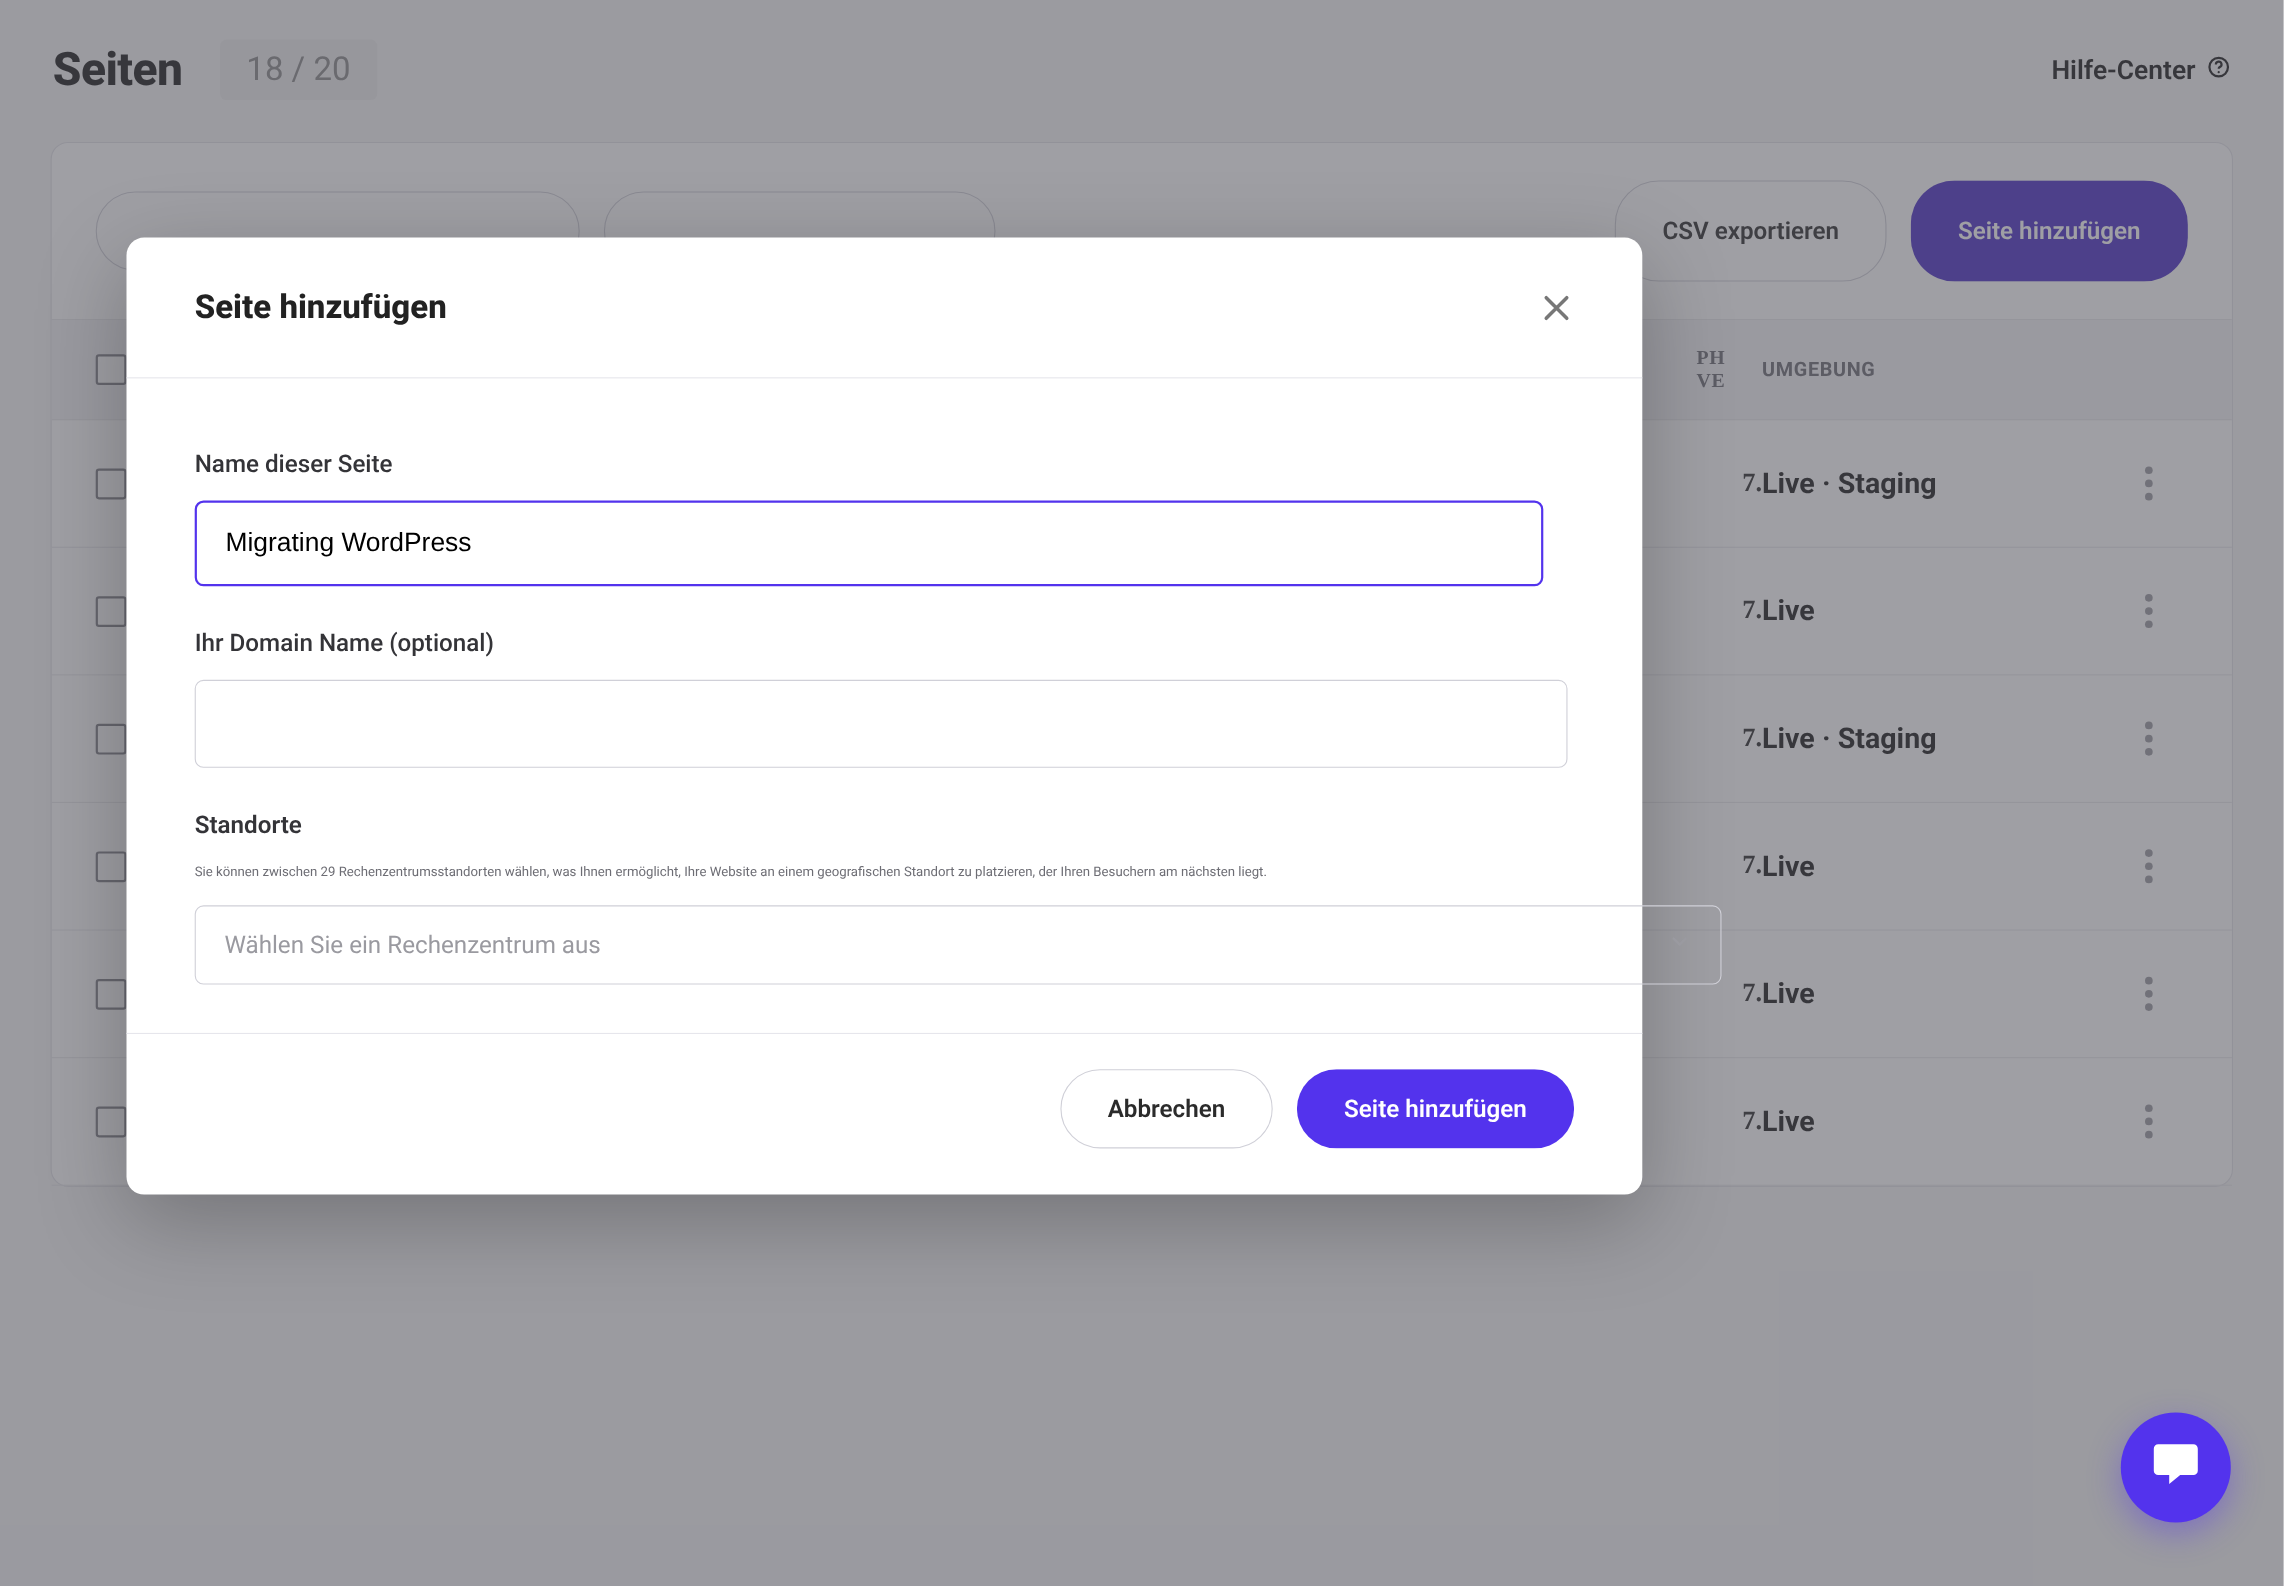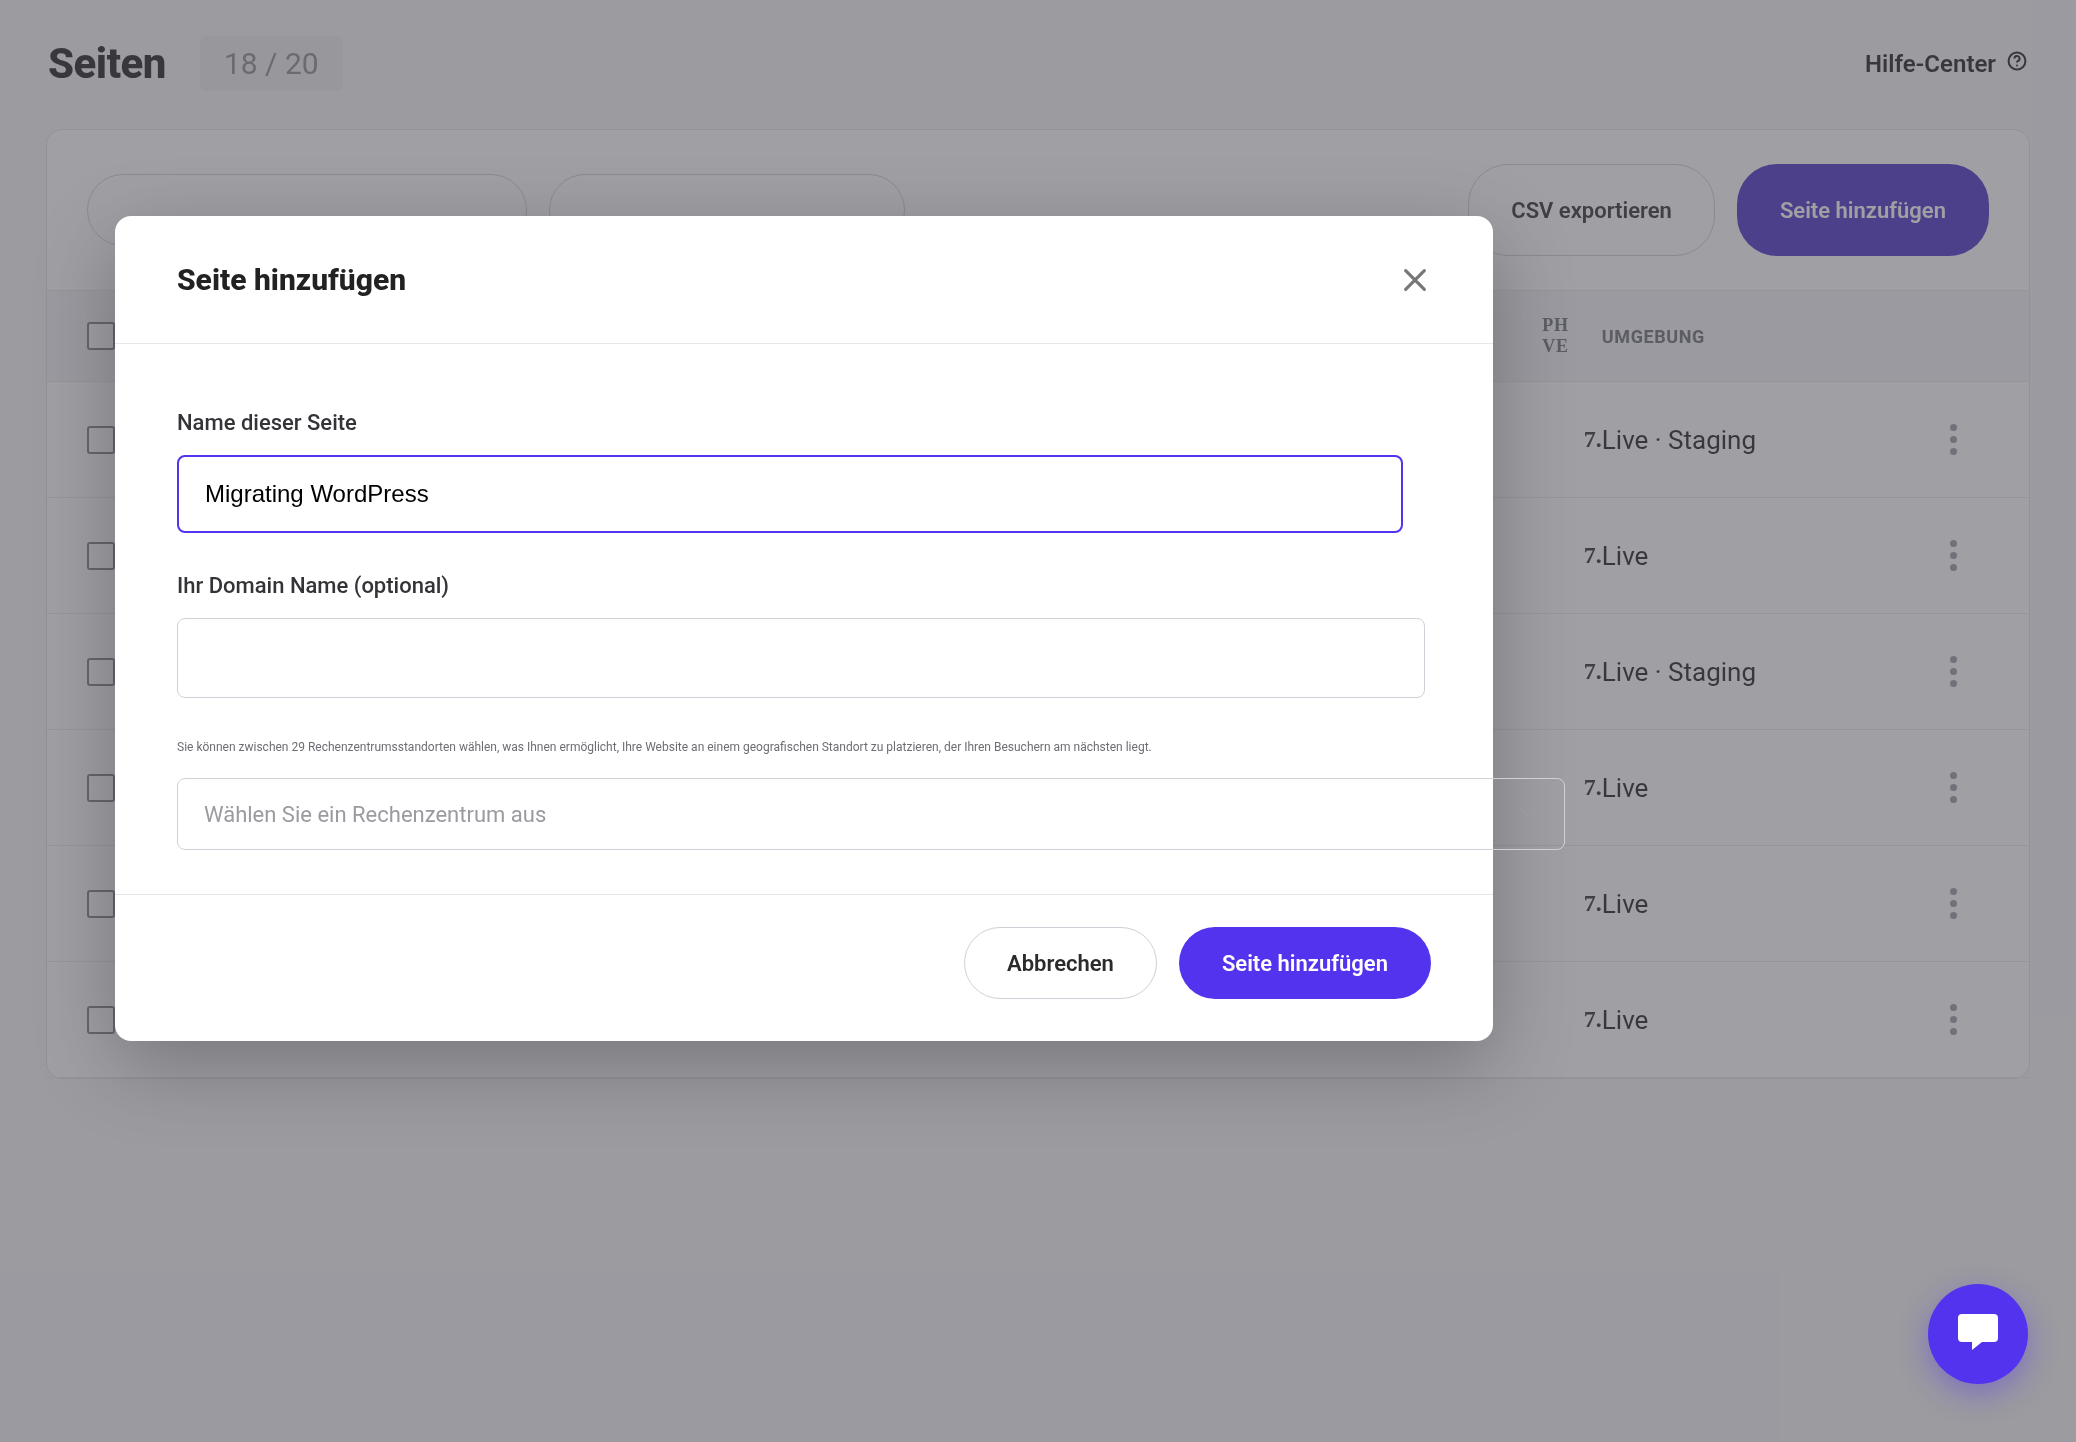--- a/index.html
+++ b/index.html
@@ -111,21 +111,21 @@
   .col-php   { width: 60px; font-family: Liberation Serif, serif; }
   .col-env   { width: 320px; }
   .col-menu  { width: 70px; display:flex; justify-content:center;}
 
   .row {
     display: flex; align-items: center;
     padding: 42px 40px;
     border-bottom: 1px solid #e8e8ec;
     font-size: 24px;
   }
-  .row .col-env { font-size: 26px; font-weight: 400; color: #1a1a1a; }
+  .row .col-env { font-size: 26px; font-weight: 700; color: #1a1a1a; }
   .row .col-php { text-align: right; font-weight: 600; }
   .dots-icon { width: 8px; display:flex; flex-direction:column; gap:5px; cursor:pointer;}
   .dots-icon span { width:7px; height:7px; border-radius:50%; background:#9a9aa0; display:block;}
 
   
   .overlay {
     position: absolute; inset: 0;
     background: rgba(80,80,90,0.55);
     display: flex;
   }
@@ -381,20 +381,21 @@
           <div class="field-label">Name dieser Seite</div>
           <input class="input-focused" value="Migrating WordPress" style="">
         </div>
 
         <div class="field">
           <div class="field-label">Ihr Domain Name (optional)</div>
           <input class="input" value="" style="">
         </div>
 
         <div class="field" style="margin-bottom:0">
+          <div class="field-label" style="font-weight:600">Standorte</div>
           <div class="help-text">Sie können zwischen 29 Rechenzentrumsstandorten wählen, was Ihnen ermöglicht, Ihre Website an einem geografischen Standort zu platzieren, der Ihren Besuchern am nächsten liegt.</div>
           <div class="select">
             <span>Wählen Sie ein Rechenzentrum aus</span>
             <span>
               <svg viewBox="0 0 24 24" fill="none" stroke="currentColor" stroke-width="2.4" stroke-linecap="round" stroke-linejoin="round">
                   <path d="M6 9l6 6 6-6"></path>
                 </svg>
             </span>
           </div>
         </div>

